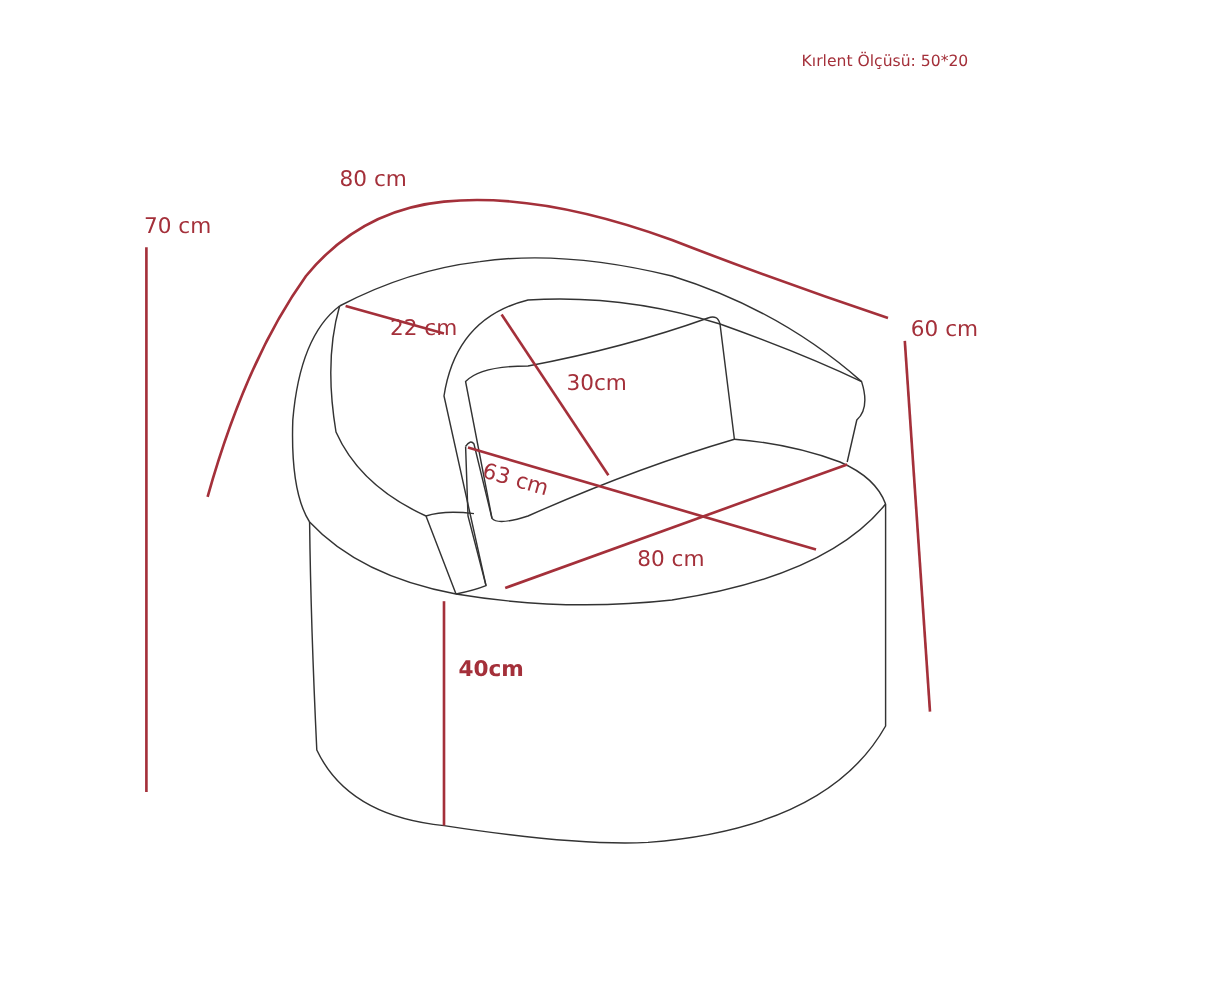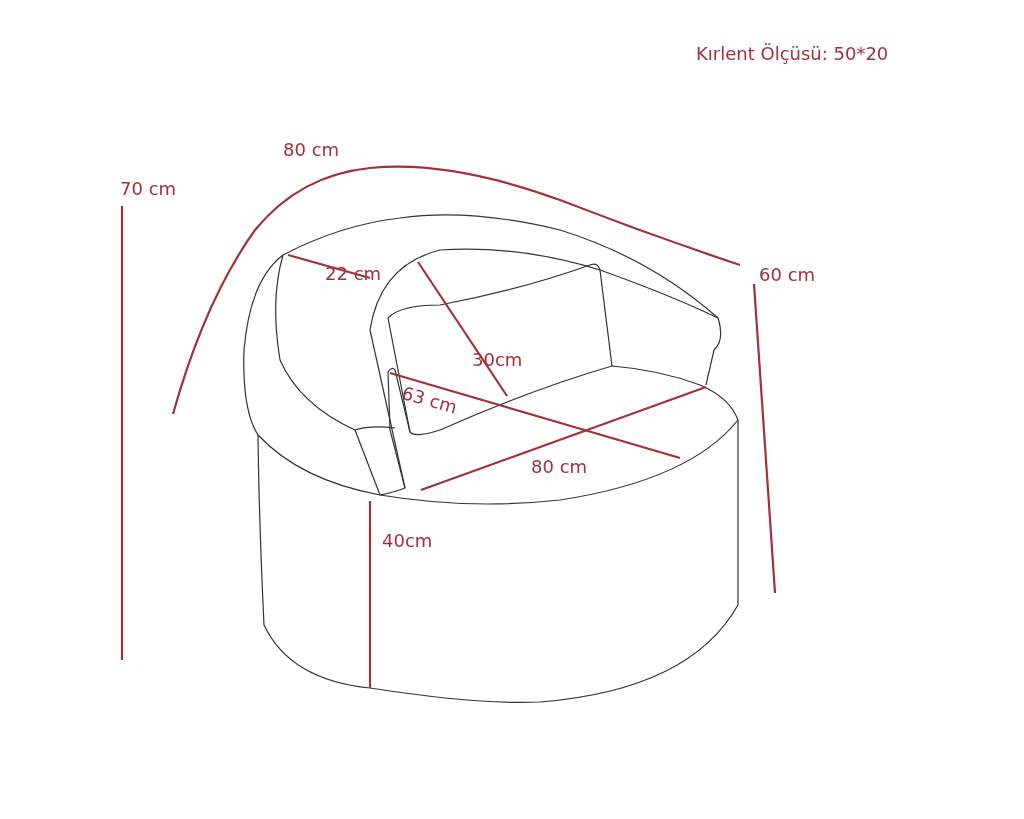--- a/index.html
+++ b/index.html
@@ -7,21 +7,21 @@
     .canvas { position: absolute; left: 0; top: 0; width: 1024px; height: 819px; }
     svg { position: absolute; left: 0; top: 0; }
     .label {
       position: absolute;
       font-family: "DejaVu Sans", sans-serif;
       font-size: 18px;
       color: #a4303a;
       white-space: nowrap;
       line-height: 1;
     }
-    .title-label { font-size: 18px; margin-left: 28px; }
+    .title-label { font-size: 13px; }
     .rot { transform-origin: left top; }
   </style>
 </head>
 <body>
 
 <div class="canvas">
 
   <svg width="1024" height="819" viewBox="0 0 1024 819">
 
     <g fill="none" stroke="#333" stroke-width="1.2">
@@ -67,23 +67,23 @@
   </svg>
 
   <div class="label title-label" style="left:668px; top:45px;">Kırlent Ölçüsü: 50*20</div>
 
   <div class="label" style="left:100px; top:180px;margin-left:20px;">70 cm</div>
 
   <div class="label" style="left:283px; top:141px;">80 cm</div>
 
   <div class="label" style="left:325px; top:237px;margin-top:28px;">22 cm</div>
 
-  <div class="label" style="left:472px; top:311px;margin-top:40px;">30cm</div>
+  <div class="label" style="left:472px; top:311px;">30cm</div>
 
   <div class="label rot" style="left:405px; top:384px; transform: rotate(16deg);">63 cm</div>
 
   <div class="label" style="left:531px; top:458px;">80 cm</div>
 
   <div class="label" style="left:759px; top:266px;">60 cm</div>
 
-  <div class="label" style="left:382px; top:532px;">40cm</div>
+  <div class="label" style="left:382px; top:549px;font-weight:bold;">40cm</div>
 
 </div>
 
 </body></html>

